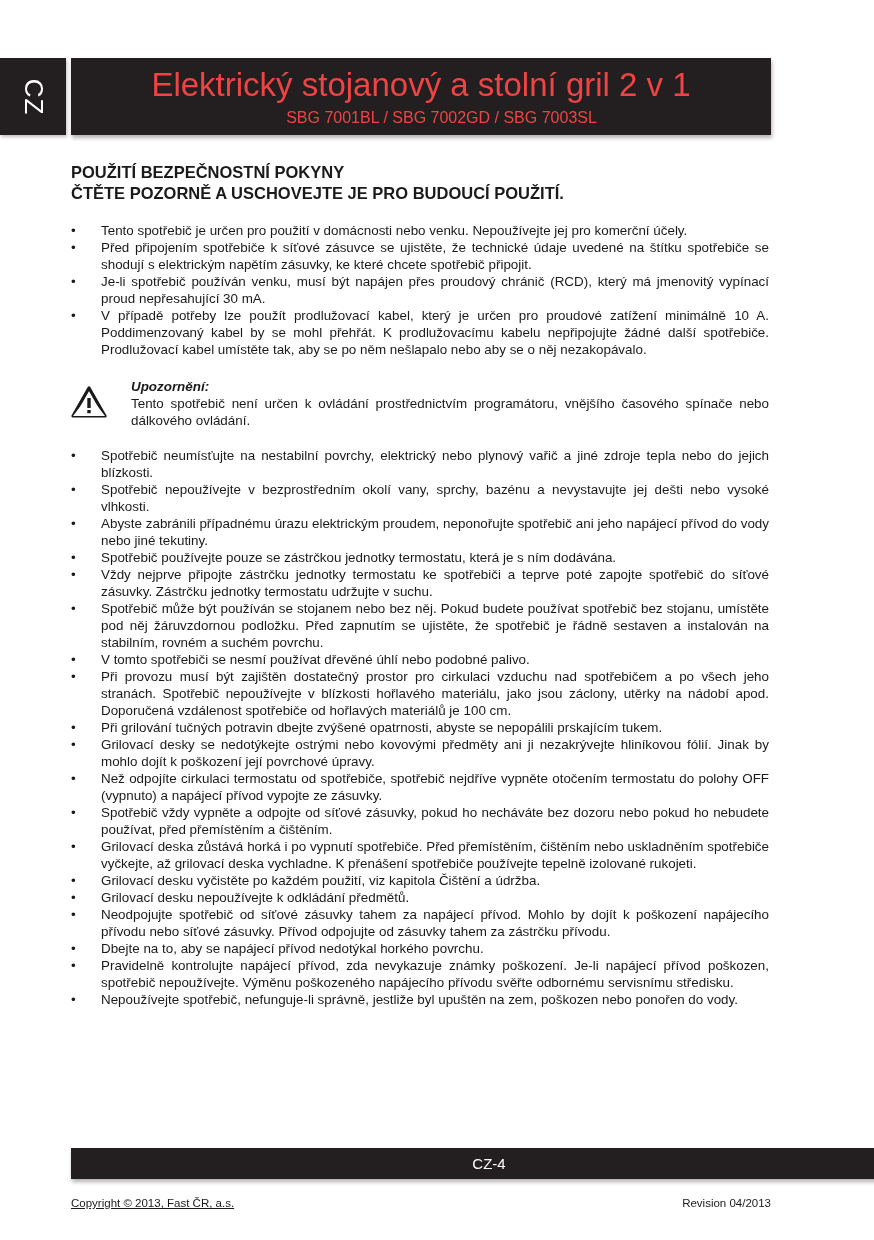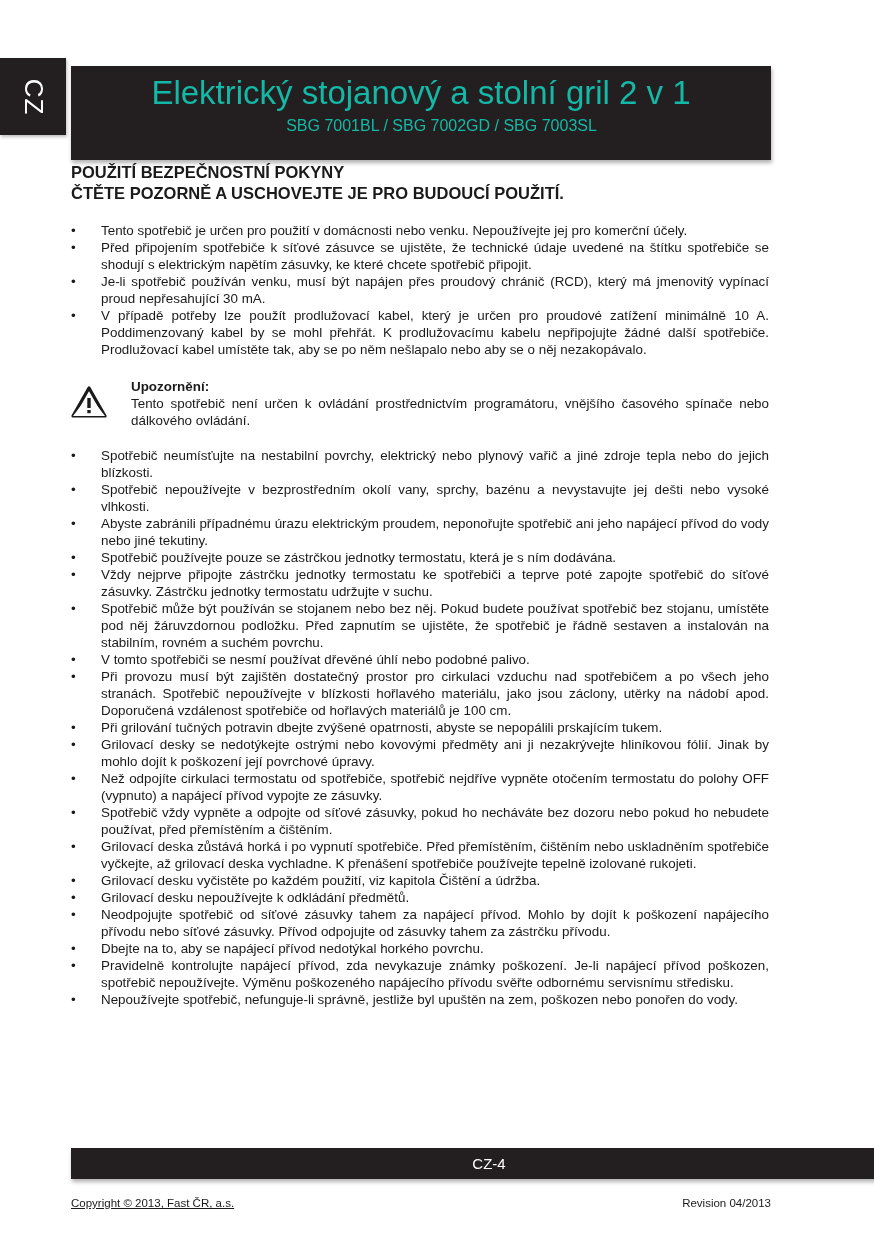--- a/index.html
+++ b/index.html
@@ -3,35 +3,35 @@
 <meta charset="utf-8">
 <style>
   html, body { margin: 0; padding: 0; background: #ffffff; }
   body { width: 874px; height: 1240px; position: relative; overflow: hidden;
          font-family: "Liberation Sans", sans-serif; color: #1a1a1a; }
   .lang-tab { position: absolute; left: 0; top: 58px; width: 66px; height: 77px;
               background: #231f20; box-shadow: 1px 2px 3px rgba(0,0,0,0.25); }
   .lang-tab span { position: absolute; left: 50%; top: 50%; color: #fff;
                    font-size: 26px; transform: translate(-50%,-50%) rotate(90deg);
                    letter-spacing: 1px; }
-  .header { position: absolute; left: 71px; top: 66px; width: 700px; height: 94px;
+  .header { position: absolute; left: 71px; top: 58px; width: 700px; height: 77px;
             background: #231f20; box-shadow: 1px 3px 4px rgba(0,0,0,0.3);
-            color: #14b8a6; text-align: center; }
+            color: #ef4444; text-align: center; }
   .header .title { font-size: 33px; margin-top: 6px; line-height: 42px; }
   .header .models { font-size: 16px; margin-top: 2px; line-height: 20px; padding-left: 41px; }
   .section-title { position: absolute; left: 71px; top: 162px; font-weight: bold;
                    font-size: 16.5px; line-height: 21px; }
   .content { position: absolute; left: 71px; top: 222px; width: 698px;
              font-size: 13.4px; line-height: 17px; }
   ul.bullets { list-style: none; margin: 0; padding: 0; }
   ul.bullets li { position: relative; padding-left: 30px; text-align: justify; }
   ul.bullets li::before { content: "\2022"; position: absolute; left: 0; top: 0; }
   .warning { position: relative; margin: 20px 0 18px 0; padding-left: 60px; min-height: 50px; }
   .warning .icon { position: absolute; left: 0; top: 8px; width: 36px; height: 32px; }
-  .warning .wtitle { font-weight: bold; }
+  .warning .wtitle { font-weight: bold; font-style: italic; }
   .warning .wtext { text-align: justify; }
   .footer-bar { position: absolute; left: 71px; top: 1148px; width: 836px; height: 31px;
                 background: #231f20; box-shadow: 1px 3px 4px rgba(0,0,0,0.3);
                 color: #fff; text-align: center; font-size: 15px; line-height: 31px; }
   .copyright { position: absolute; left: 71px; top: 1197px; font-size: 11.5px; text-decoration: underline; }
   .revision { position: absolute; right: 103px; top: 1197px; font-size: 11.5px; }
 </style>
 </head>
 <body>
 

